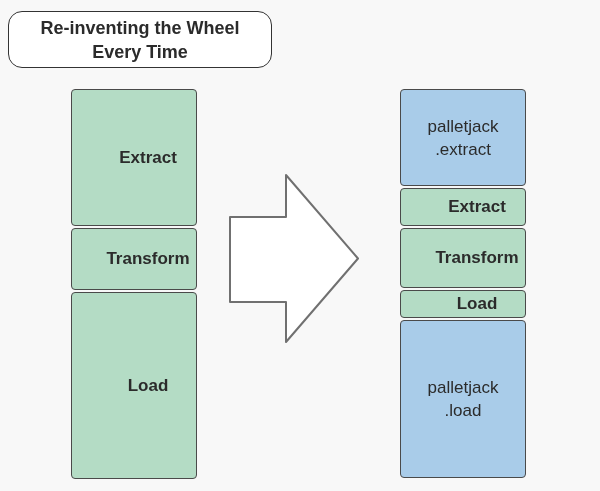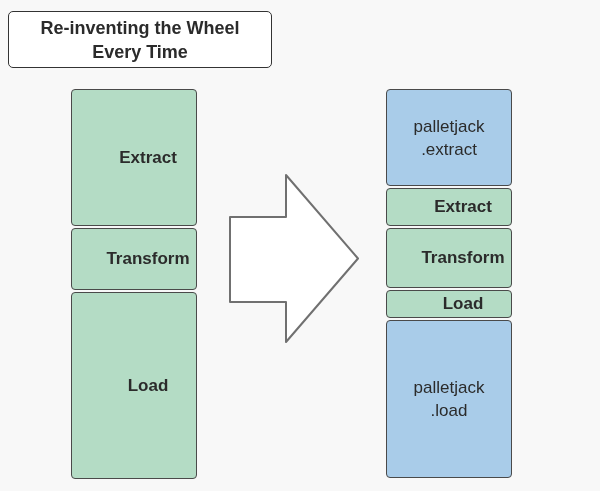--- a/index.html
+++ b/index.html
@@ -14,21 +14,21 @@
     background: #f8f8f8;
     overflow: hidden;
   }
   
   .title-box {
     position: absolute;
     top: 11px;
     height: 57px;
     background: #ffffff;
     border: 1.5px solid #333333;
-    border-radius: 5px;
+    border-radius: 14px;
     box-sizing: border-box;
     display: flex;
     flex-direction: column;
     align-items: center;
     justify-content: center;
     text-align: center;
     font-weight: bold;
     font-size: 18px;
     line-height: 24px;
     color: #2b2b2b;
@@ -39,21 +39,21 @@
   
   .column {
     position: absolute;
     top: 89px;
     width: 126px;
     display: flex;
     flex-direction: column;
     gap: 2px;
   }
   .column-left  { left: 71px; }
-  .column-right { left: 386px; }
+  .column-right { left: 400px; }
 
   .block {
     box-sizing: border-box;
     border: 1.5px solid #4a4a4a;
     border-radius: 4px;
     display: flex;
     flex-direction: column;
     align-items: center;
     justify-content: center;
     text-align: center;

